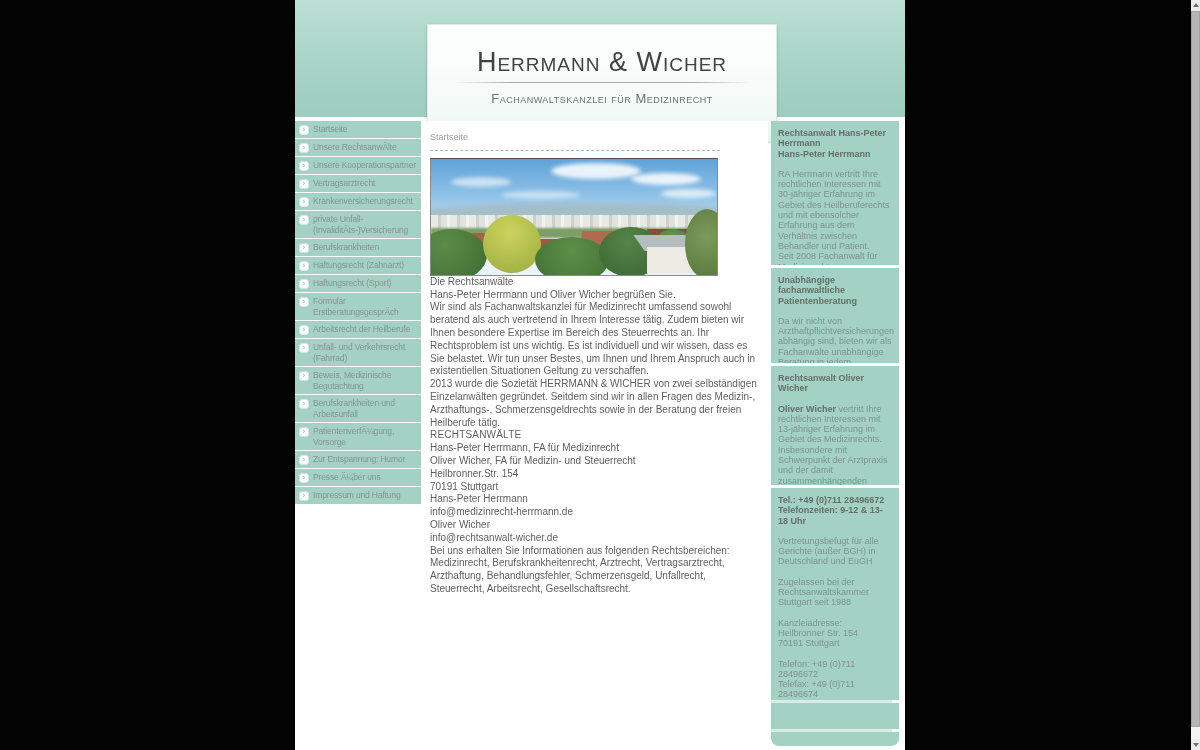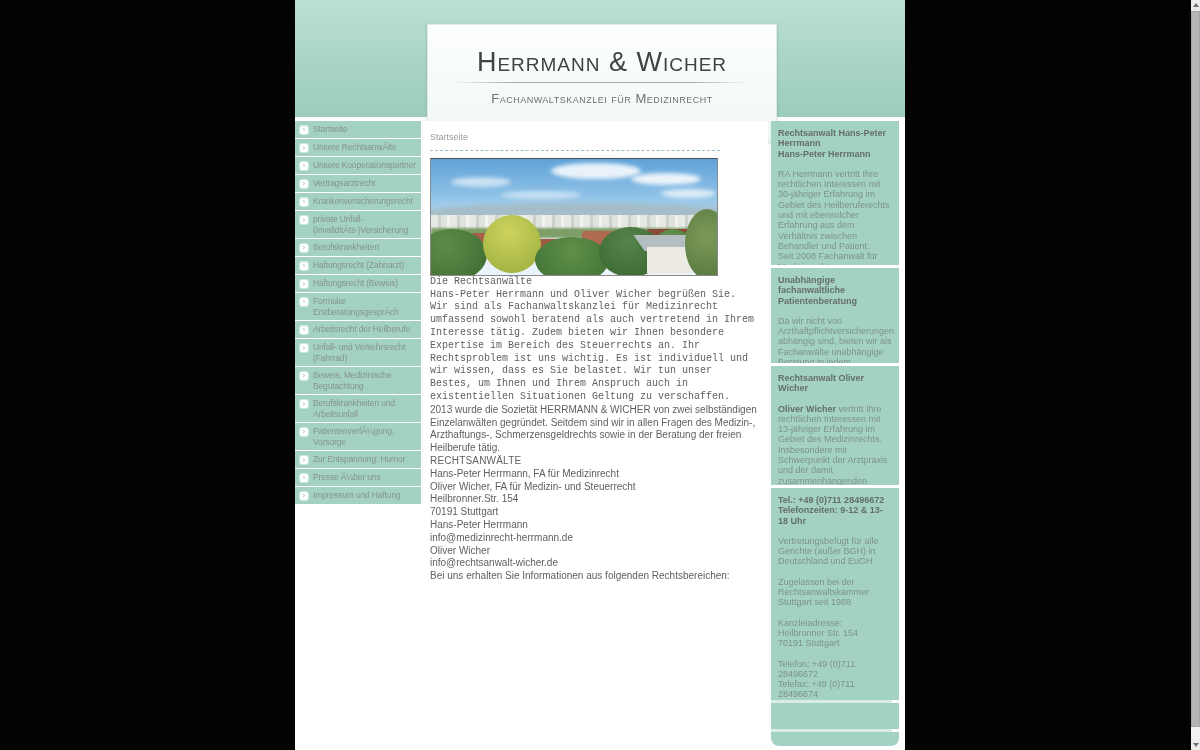--- a/index.html
+++ b/index.html
@@ -50,21 +50,21 @@
                  background:repeating-linear-gradient(90deg,#e6e9e4 0 7px,#ccd1cb 7px 10px,#dfe3dd 10px 16px,#f2f3ef 16px 19px); }
   .photo .midgreen { position:absolute; left:0; top:69px; width:288px; height:10px;
                      background:#7e9e68; filter:blur(1px); }
   .photo .roof { position:absolute; transform:skewX(-12deg); }
   .photo .tree { position:absolute; border-radius:50%; }
   .photo .house { position:absolute; right:10px; bottom:2px; width:60px; height:26px; background:#eceae2; }
   .photo .houseroof { position:absolute; right:4px; bottom:24px; width:74px; height:16px;
                       background:#b4bdc0; transform:skewX(35deg); }
 
   .content p { margin:0; }
-  .p-intro { margin-top:3px;font-family:Liberation Mono, monospace; }
+  .p-intro { margin-top:3px; }
   .p-founding { margin-top:13px; }
   .p-heading { margin-top:26px; letter-spacing:.2px; }
   .p-lawyers { margin-top:22px; }
   .p-kontakt { margin-top:16px; }
   .p-herrmann { margin-top:14px; }
   .p-wicher { margin-top:14px; }
   .p-infoline { margin-top:26px; }
   .p-areas { margin-top:13px; }
 
   
@@ -133,21 +133,21 @@
     <div class="menu-item">
       <span class="menu-badge">›</span>
       <span class="menu-label">Berufskrankheiten</span>
     </div>
     <div class="menu-item">
       <span class="menu-badge">›</span>
       <span class="menu-label">Haftungsrecht (Zahnarzt)</span>
     </div>
     <div class="menu-item">
       <span class="menu-badge">›</span>
-      <span class="menu-label">Haftungsrecht (Beweis)</span>
+      <span class="menu-label">Haftungsrecht (Sport)</span>
     </div>
     <div class="menu-item">
       <span class="menu-badge">›</span>
       <span class="menu-label">Formular ErstberatungsgesprÄch</span>
     </div>
     <div class="menu-item">
       <span class="menu-badge">›</span>
       <span class="menu-label">Arbeitsrecht der Heilberufe</span>
     </div>
     <div class="menu-item">
@@ -215,20 +215,21 @@
     <p class="p-heading">RECHTSANWÄLTE</p>
     <p class="pre p-lawyers">Hans-Peter Herrmann, FA für Medizinrecht
 Oliver Wicher, FA für Medizin- und Steuerrecht
 Heilbronner.Str. 154
 70191 Stuttgart</p>
     <p class="pre p-herrmann">Hans-Peter Herrmann
 info@medizinrecht-herrmann.de</p>
     <p class="pre p-wicher">Oliver Wicher
 info@rechtsanwalt-wicher.de</p>
     <p class="p-infoline">Bei uns erhalten Sie Informationen aus folgenden Rechtsbereichen:</p>
+    <p class="pre p-areas">Medizinrecht, Berufskrankheitenrecht, Arztrecht, Vertragsarztrecht, Arzthaftung, Behandlungsfehler, Schmerzensgeld, Unfallrecht, Steuerrecht, Arbeitsrecht, Gesellschaftsrecht.</p>
   </main>
 
   <aside class="rightbar">
     <div class="rbox rb1">
       <span class="rb-title pre">Rechtsanwalt Hans-Peter Herrmann
 Hans-Peter Herrmann</span>
       <div class="rb-sp"></div>
       <p class="pre">RA Herrmann vertritt Ihre rechtlichen Interessen mit 30-jähriger Erfahrung im Gebiet des Heilberuferechts und mit ebensolcher Erfahrung aus dem Verhältnis zwischen Behandler und Patient.
 Seit 2008 Fachanwalt für Medizinrecht .</p>
     </div>

